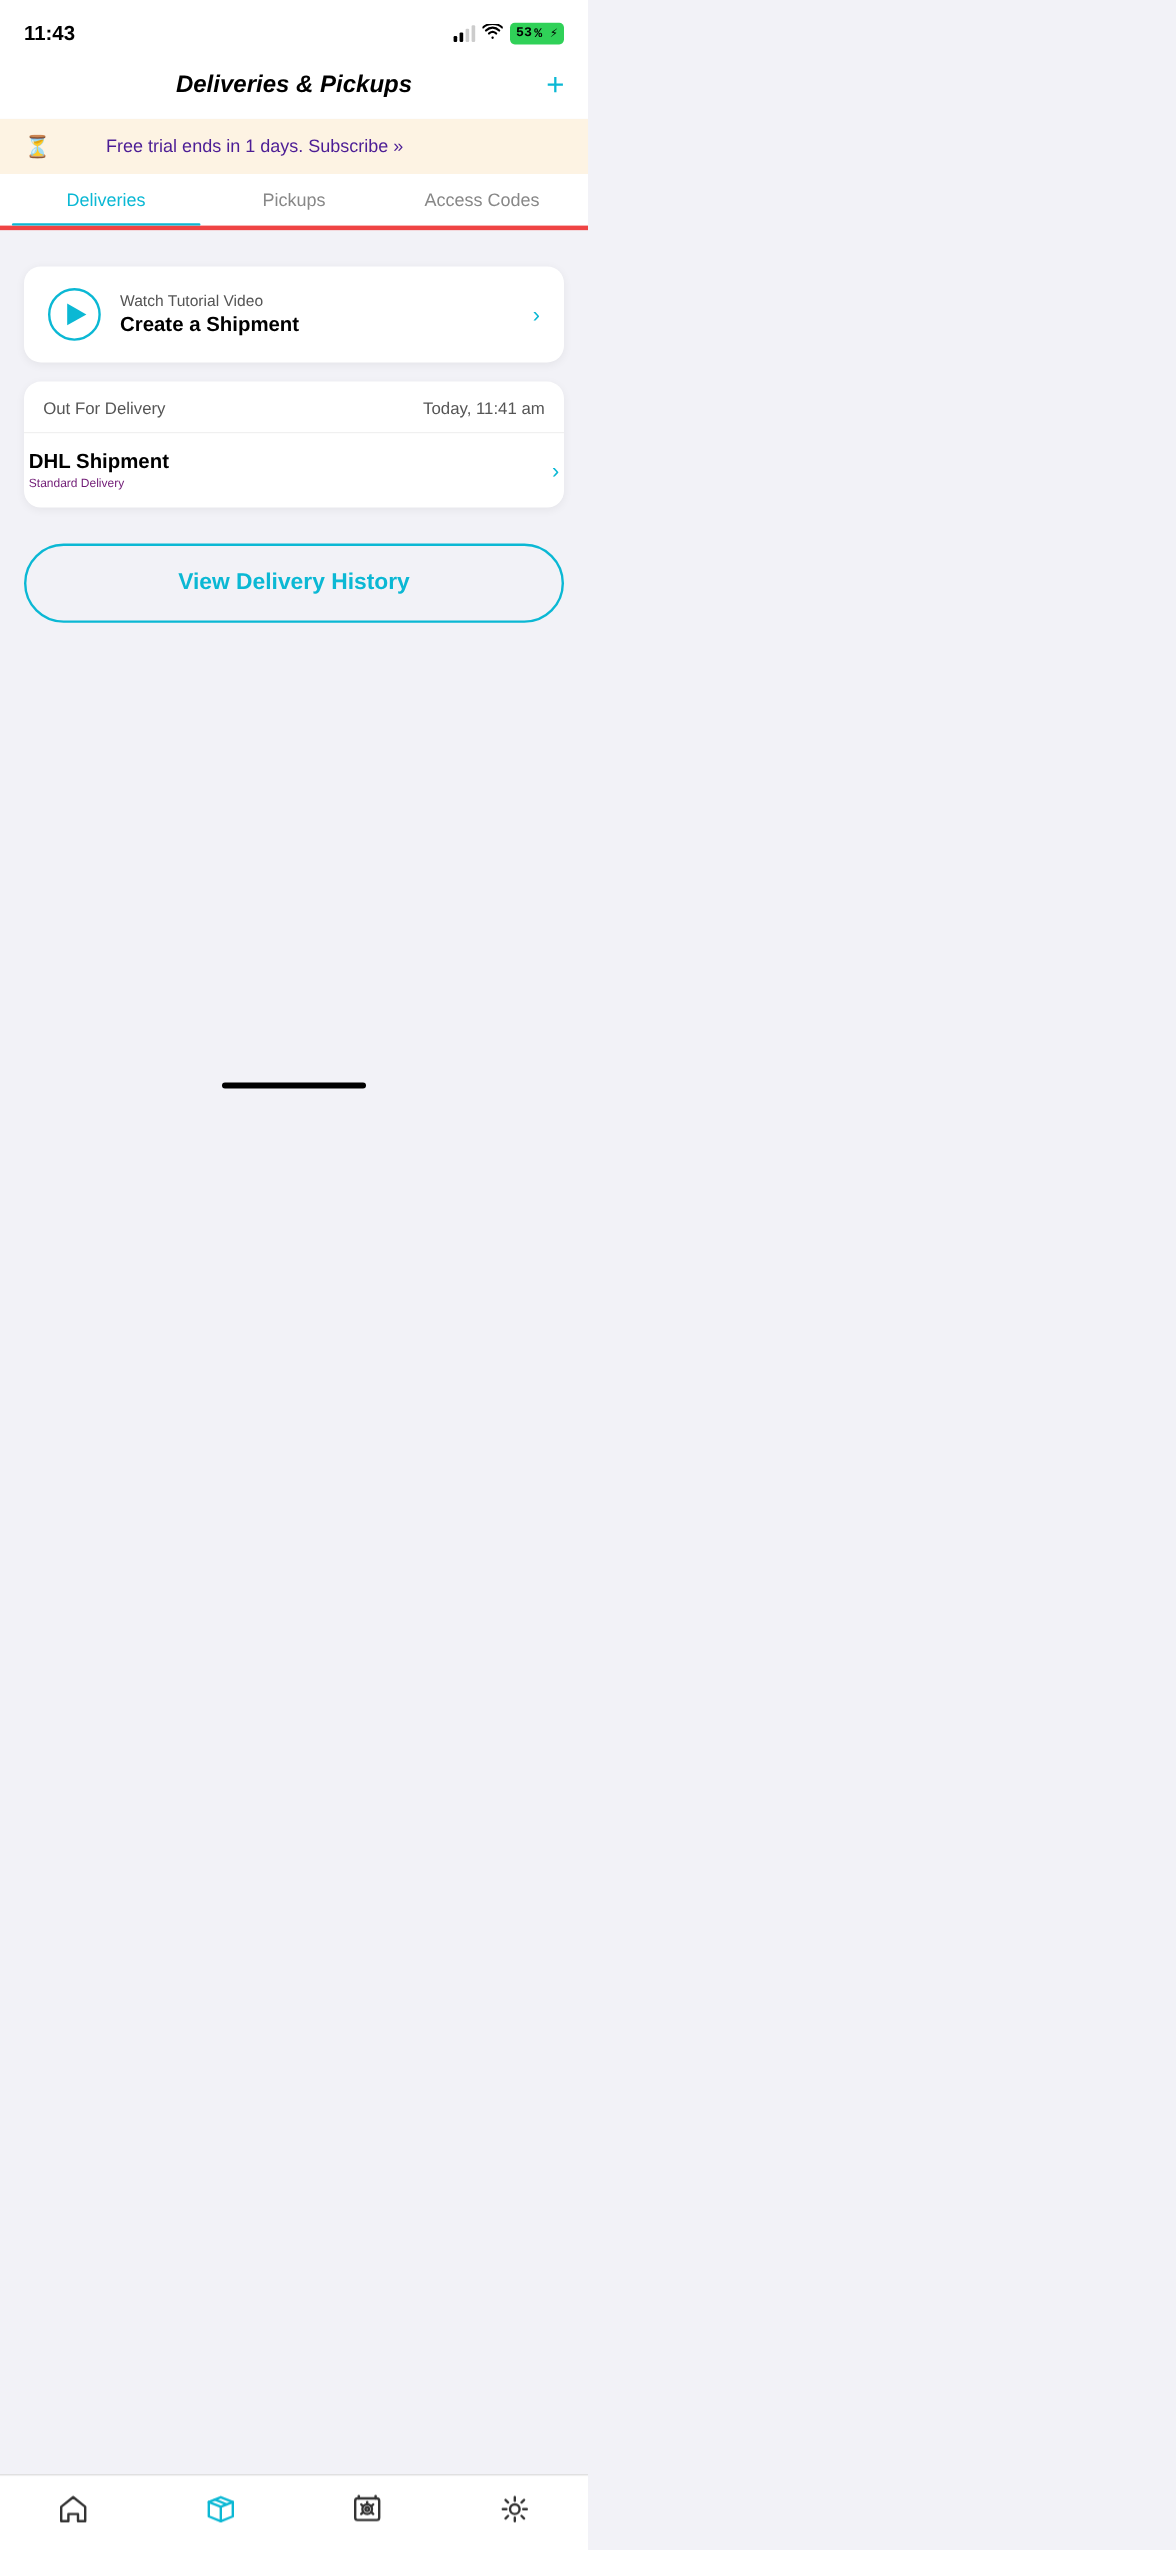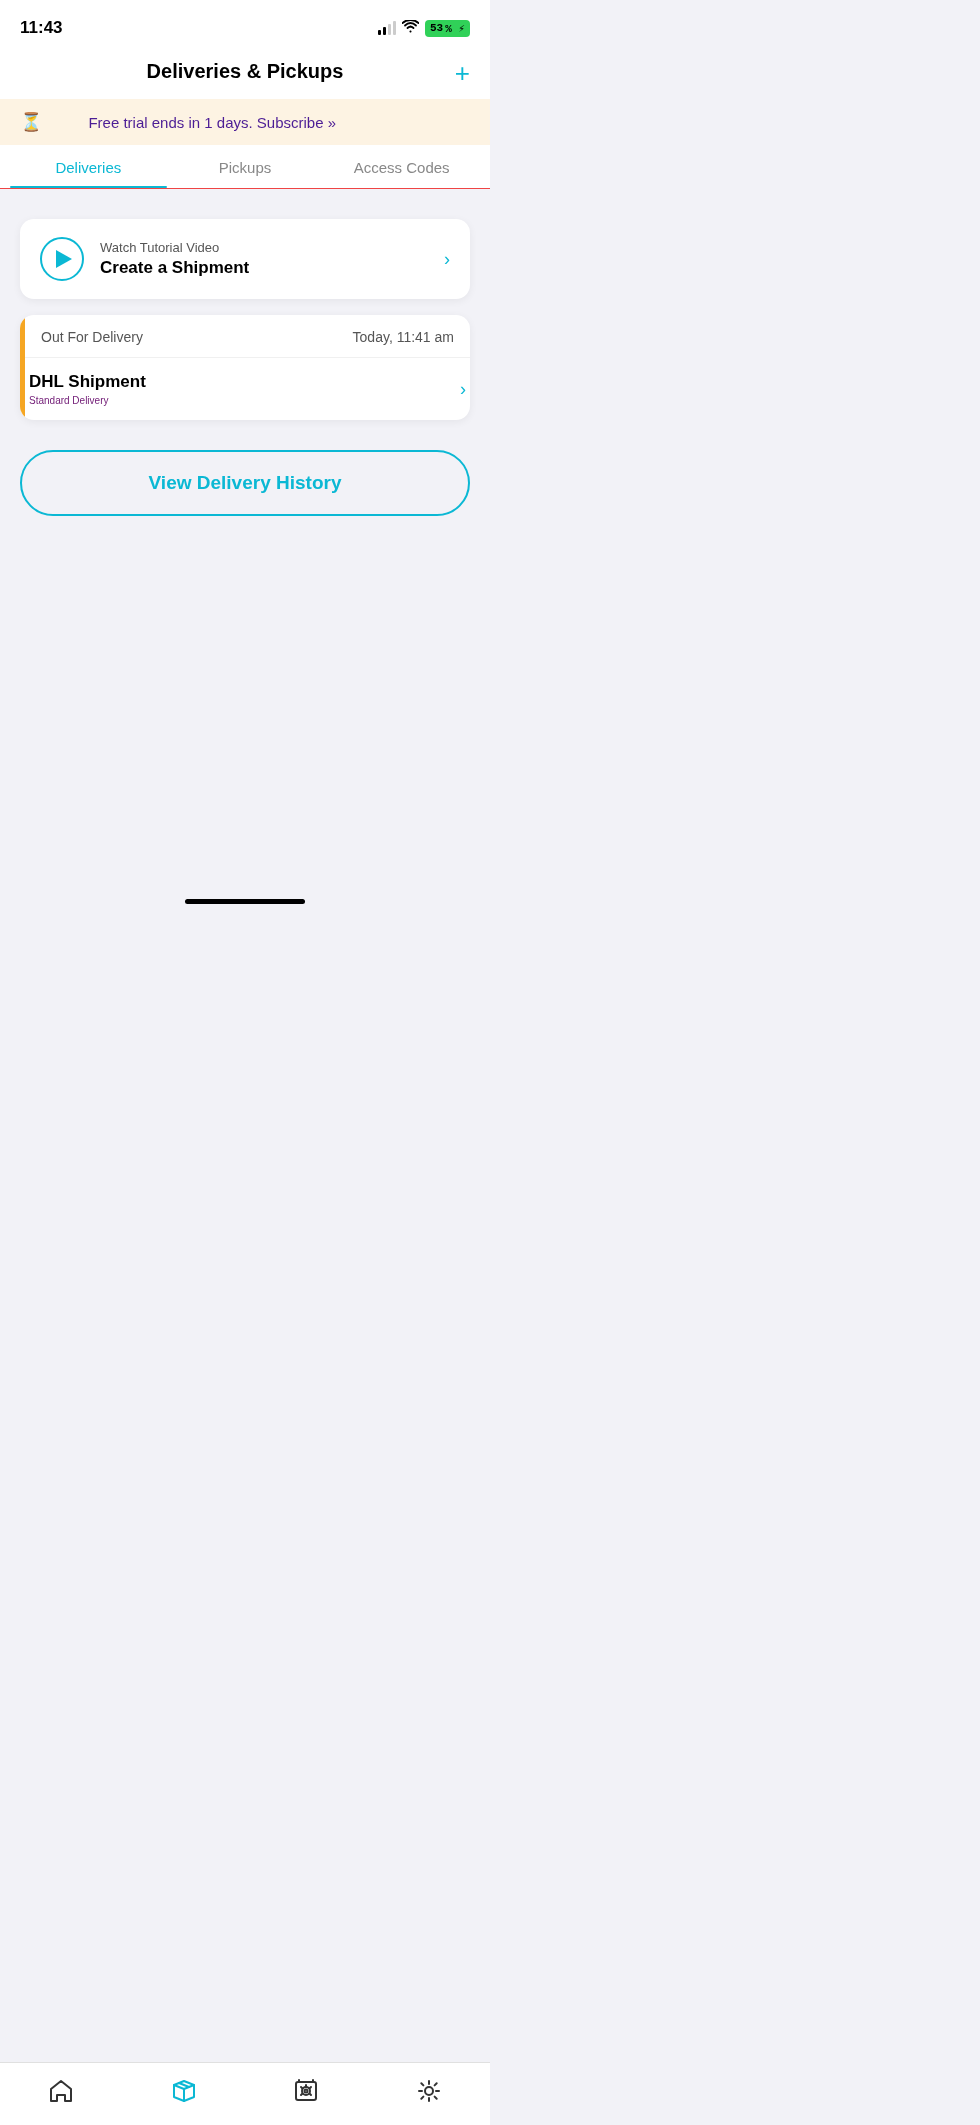--- a/index.html
+++ b/index.html
@@ -57,23 +57,24 @@
       border-radius: 4px;
       gap: 2px;
       font-family: Liberation Mono, monospace;
     }
 
     
     .header {
       background: #ffffff;
       display: flex;
       justify-content: center;
-      align-items: flex-start;
+      align-items: flex-end;
       padding: 10px 20px 16px;
       position: relative;
+      font-style: italic;
     }
     .header-title {
       font-size: 20px;
       font-weight: 700;
       color: #000;
     }
     .header-plus {
       position: absolute;
       right: 20px;
       font-size: 26px;
@@ -98,21 +99,21 @@
     .trial-banner-text {
       font-size: 15px;
       color: #4c1d95;
       margin-left: 36px;
     }
 
     
     .tabs {
       background: #ffffff;
       display: flex;
-      border-bottom: 1px solid #ef4444;
+      border-bottom: 4px solid #ef4444;
       padding: 0 10px;
     }
     .tab {
       flex: 1;
       text-align: center;
       padding: 14px 0 12px;
       font-size: 15px;
       cursor: pointer;
       position: relative;
     }
@@ -191,20 +192,21 @@
     
     .delivery-card {
       background: #ffffff;
       border-radius: 14px;
       overflow: hidden;
       margin-bottom: 30px;
       box-shadow: 0 2px 8px rgba(0,0,0,0.06);
     }
     .delivery-card-inner {
       display: flex;
+      flex-direction: column;
     }
     .delivery-accent {
       width: 5px;
       background: #f5a623;
       flex-shrink: 0;
     }
     .delivery-content {
       flex: 1;
     }
     .delivery-header-row {

